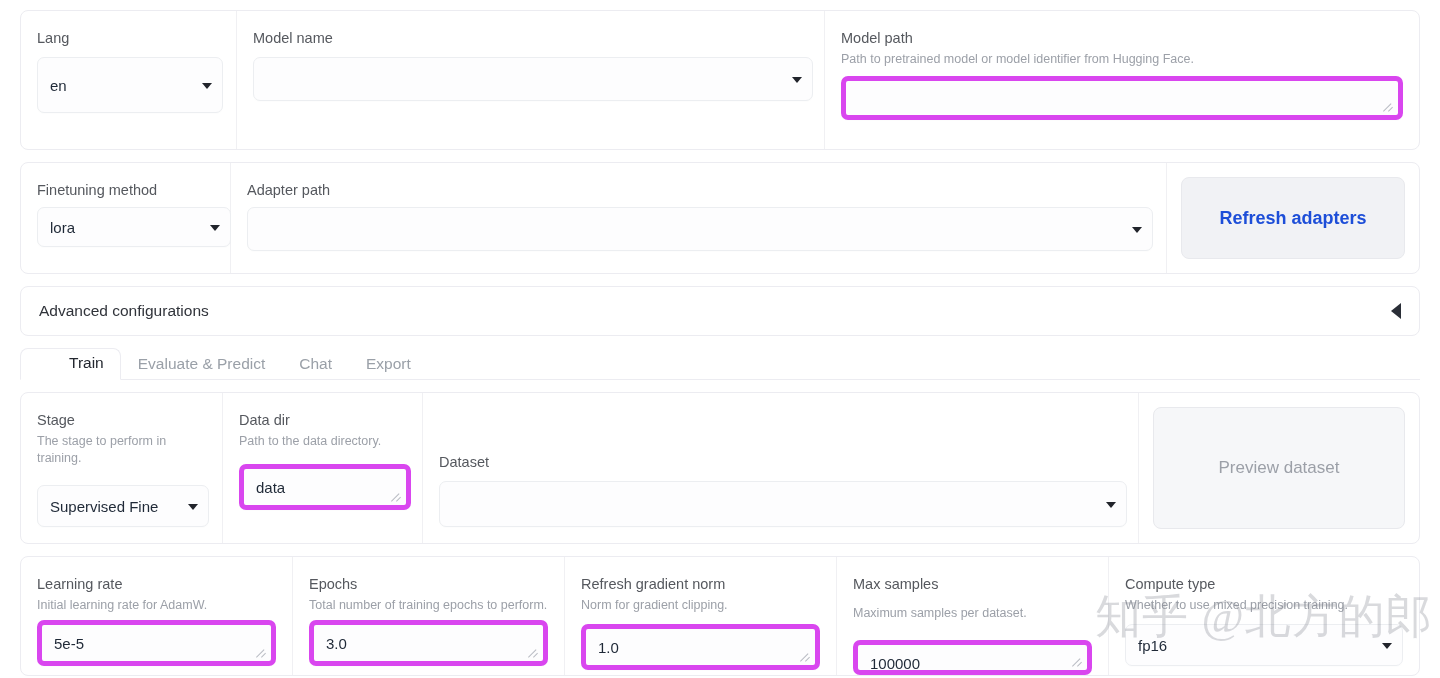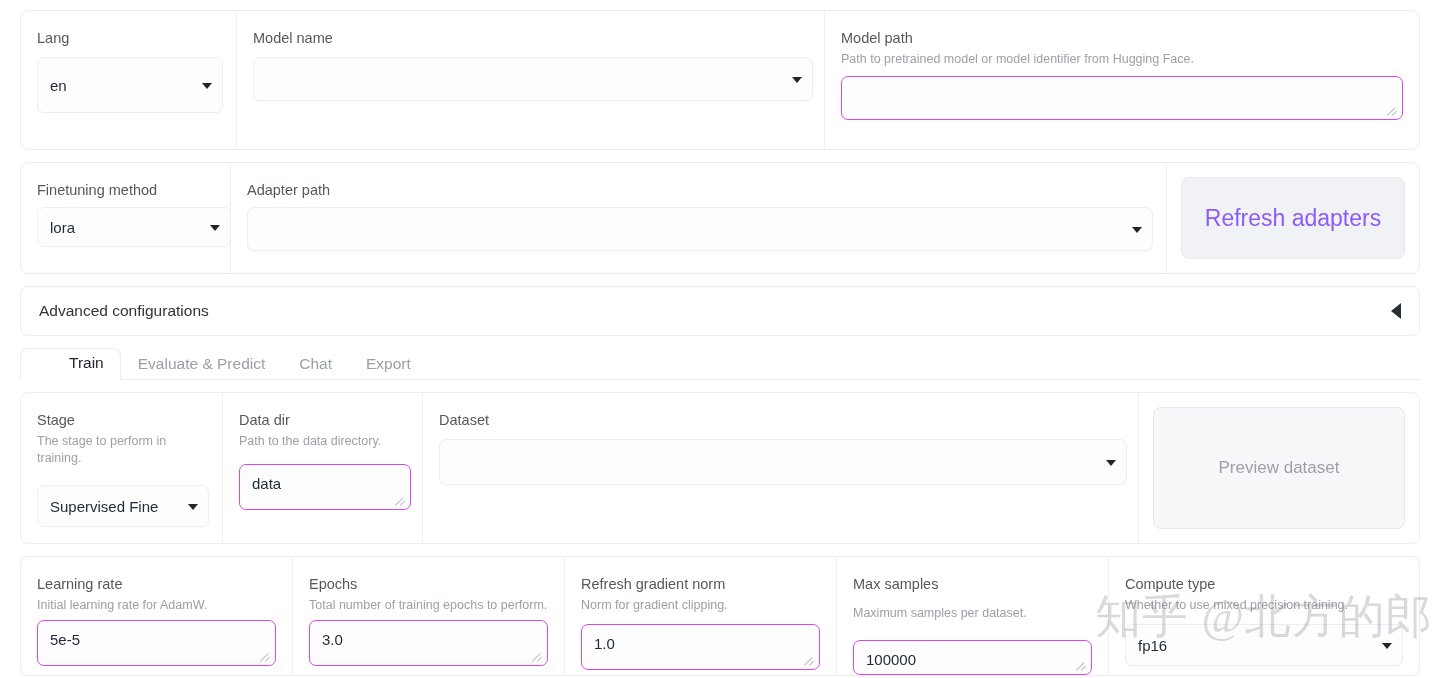--- a/index.html
+++ b/index.html
@@ -65,21 +65,21 @@
     position: absolute;
     right: 10px; top: 50%;
     width: 0; height: 0;
     margin-top: -2px;
     border-left: 5px solid transparent;
     border-right: 5px solid transparent;
     border-top: 6px solid #21242b;
   }
   .textarea {
     position: relative;
-    border: 1px solid #d946ef;
+    border: 5px solid #d946ef;
     border-radius: 7px;
     background: #fdfdfe;
     font-size: 15px;
     color: #1f2937;
     padding: 10px 12px;
     box-shadow: 0 1px 1px rgba(0,0,0,0.012);
     overflow: hidden;
     white-space: nowrap;
   }
   .resize {
@@ -98,23 +98,23 @@
   .resize::before { width: 11px; left: 0px; top: 10px; transform: rotate(-45deg); }
   .resize::after  { width: 6px;  left: 5px; top: 10px; transform: rotate(-45deg); }
 
   .btn {
     border: 1px solid #e8e9ed;
     border-radius: 8px;
     background: #f1f2f5;
     display: flex;
     align-items: center;
     justify-content: center;
-    font-size: 23px;
-    font-weight: normal;
-    color: #8b5cf6;
+    font-size: 18px;
+    font-weight: bold;
+    color: #1d4ed8;
     cursor: pointer;
   }
   .btn.disabled {
     background: #f6f7f9;
     color: #9ca0a8;
     font-weight: normal;
     font-size: 17px;
   }
 
   
@@ -180,21 +180,21 @@
   }
 
   
   #row-dataset {
     height: 152px;
     margin-top: 12px;
     margin-bottom: 12px;
   }
   #row-dataset .c1 { width: 202px; }
   #row-dataset .c2 { width: 200px; }
-  #row-dataset .c3 { width: 716px; }
+  #row-dataset .c3 { width: 716px; justify-content: flex-end; }
   #row-dataset .c4 { flex: 1; padding: 14px; }
   #row-dataset .c1 .dropdown { width: 172px; height: 42px; margin-top: auto; }
   #row-dataset .c2 .textarea { width: 172px; height: 46px; margin-top: 8px; }
   #row-dataset .c3 .dropdown { width: 688px; height: 46px; margin-top: 6px; }
   #row-dataset .btn { width: 100%; height: 100%; }
 
   
   #row-params { height: 120px; overflow: hidden; }
   #row-params .c { padding: 18px 16px 0 16px; border-right: 1px solid #f0f0f3; }
   #row-params .c:last-child { border-right: none; }

